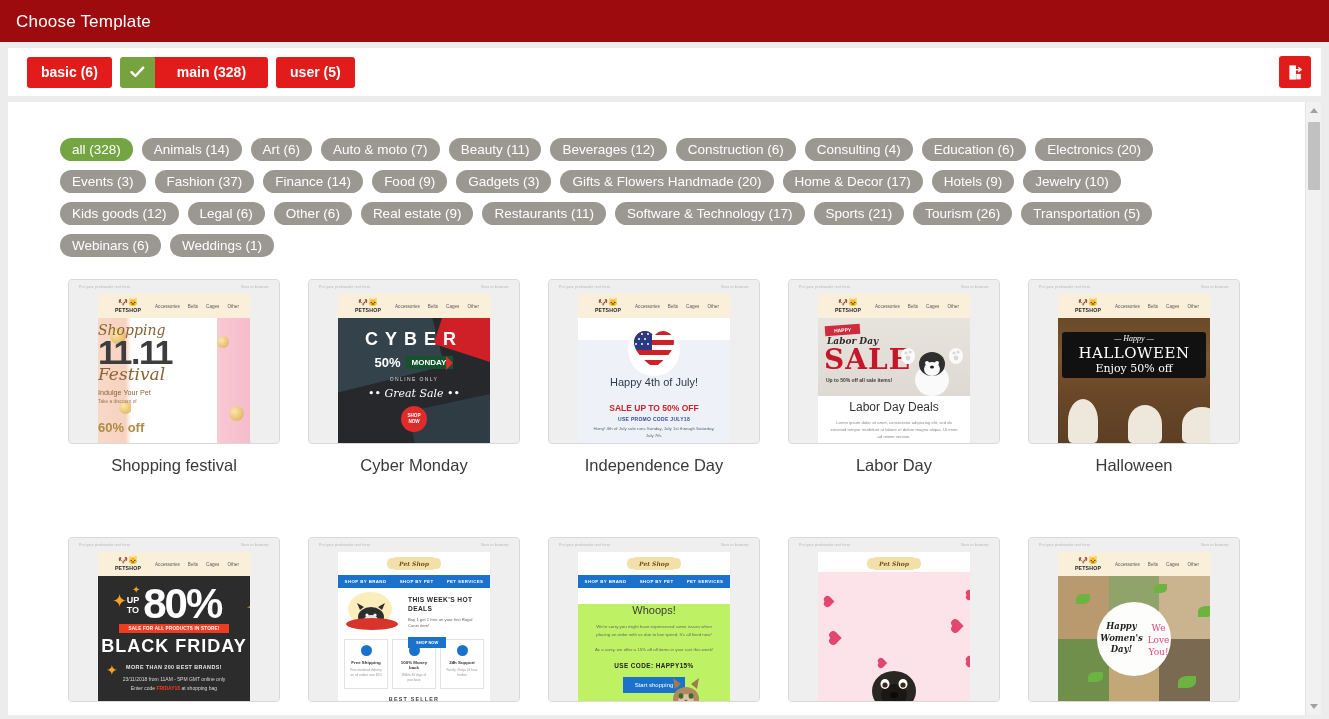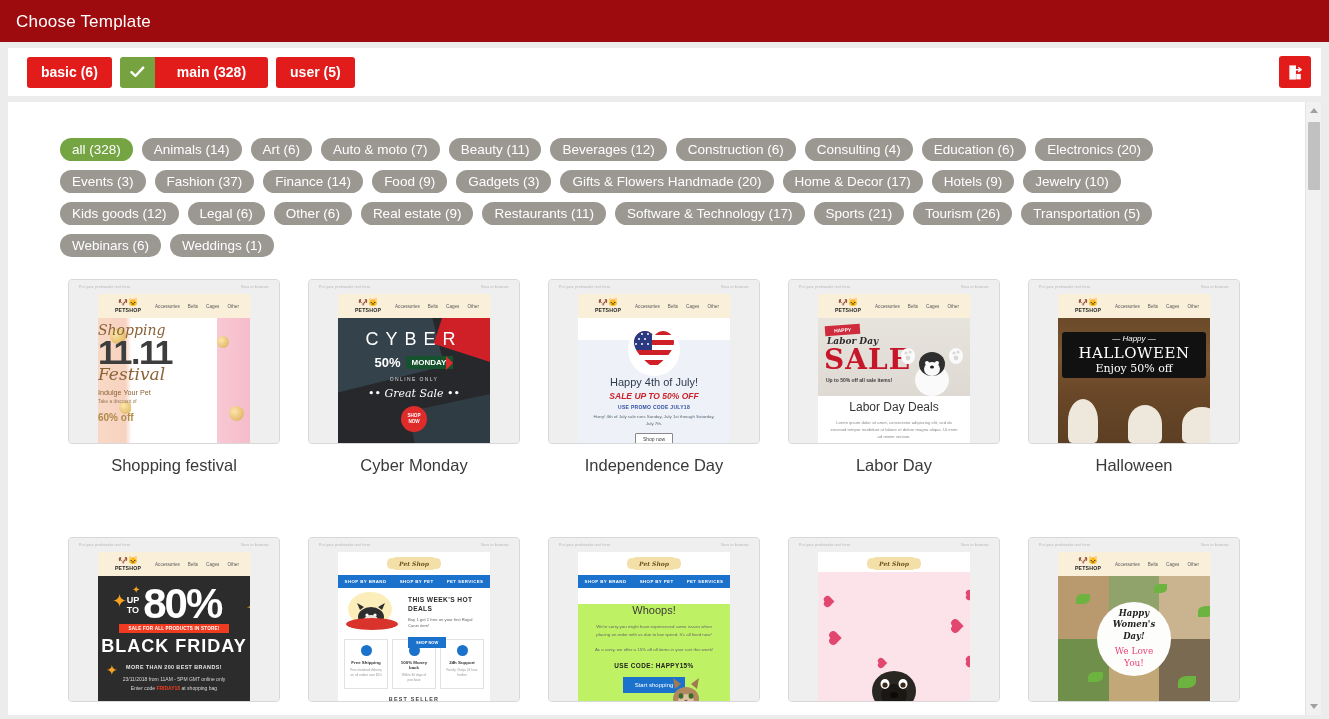--- a/index.html
+++ b/index.html
@@ -176,34 +176,34 @@
     background: linear-gradient(90deg,#f8d9c6 0%,#f7d2c0 18%,#ffffff 22%,#ffffff 74%,#f8c9d4 78%,#f6bccb 100%); }
   .sf-mid { position:absolute; left:22%; right:22%; top:0; bottom:0; background:#ffffff; }
   .sf-txt { position:absolute; inset:0; display:flex; flex-direction:column; align-items:flex-start;
             justify-content:flex-start; padding-top:5px; }
   .sf-script { font-family:"DejaVu Serif", serif; font-style:italic; font-size:14px; color:#8a6236; line-height:1; }
   .sf-num { font-family:"Liberation Sans",sans-serif; font-weight:bold; font-size:34px; color:#3d3d3d;
             line-height:.92; letter-spacing:-1.5px; }
   .sf-fest { font-family:"DejaVu Serif", serif; font-style:italic; font-size:17px; color:#8a6236; line-height:1; margin-top:-2px;}
   .sf-sub { font-size:7.2px; color:#8a6236; margin-top:5px; }
   .sf-sub2 { font-size:4.8px; color:#9a7c58; margin-top:2px; }
-  .sf-sub3 { font-size:10px; color:#b08a48; margin-top:8px; font-weight:bold; }
+  .sf-sub3 { font-size:13px; color:#b08a48; margin-top:16px; font-weight:bold; }
   .ribbon { position:absolute; border-radius:50%; }
 
   
   .cy-bg { position:absolute; inset:0; background:#26282b; }
   .cy-sh1 { position:absolute; left:-10%; top:-10%; width:75%; height:60%;
             background:#33424b; transform:rotate(-14deg); }
   .cy-sh2 { position:absolute; right:-14%; top:-16%; width:46%; height:46%;
             background:#cf2027; transform:rotate(18deg); }
   .cy-sh3 { position:absolute; right:-12%; bottom:-20%; width:62%; height:54%;
             background:#2f3c44; transform:rotate(-12deg); }
   .cy-txt { position:absolute; inset:0; display:flex; flex-direction:column;
             align-items:center; justify-content:center; }
-  .cy-title { color:#ffffff; font-size:18px; letter-spacing:7px; font-weight:400; }
+  .cy-title { color:#ffffff; font-size:18px; letter-spacing:7px; font-weight:700; }
   .cy-row { display:flex; align-items:center; gap:5px; margin-top:5px; }
   .cy-50 { color:#ffffff; font-size:13px; font-weight:bold; }
   .cy-mon { background:#14532d; color:#fff; font-size:8px; font-weight:bold;
             padding:2px 7px 2px 6px; position:relative; }
   .cy-mon::after { content:""; position:absolute; right:-7px; top:0; border:7px solid transparent;
                    border-left-color:#e02b2b; }
   .cy-only { color:#dddddd; font-size:5px; letter-spacing:1.4px; margin-top:6px; }
   .cy-great { color:#ffffff; font-family:"DejaVu Serif",serif; font-style:italic;
               font-size:11px; margin-top:5px; }
   .cy-badge { width:26px; height:26px; border-radius:50%; background:#e02b2b; color:#fff;
@@ -211,21 +211,21 @@
               align-items:center; justify-content:center; margin-top:6px; line-height:1.3; }
 
   
   .in-bg { position:absolute; inset:0; background:#eef2f8; }
   .in-top { position:absolute; left:0; right:0; top:0; height:22px; background:#ffffff; }
   .in-heart { position:absolute; left:50%; top:6px; transform:translateX(-50%);
               width:52px; height:52px; border-radius:50%; background:#fff;
               display:flex; align-items:center; justify-content:center; }
   .in-txt { position:absolute; left:0; right:0; top:58px; text-align:center; }
   .in-h { font-size:11px; color:#2e3a4e; }
-  .in-s { font-size:8.5px; color:#cc2229; font-weight:bold; margin-top:3px;font-style:italic; }
+  .in-s { font-size:8.5px; color:#cc2229; font-weight:bold; margin-top:15px; }
   .in-p { font-size:5px; color:#2f4fa0; font-weight:bold; margin-top:3px; letter-spacing:.3px; }
   .in-d { font-size:4.4px; color:#5b6472; margin-top:4px; padding:0 14px; line-height:1.5; }
   .in-btn { display:inline-block; margin-top:5px; border:1px solid #888; font-size:5px;
             padding:2.5px 7px; color:#444; border-radius:1px; background:#fff; }
 
   
   .lb-bg { position:absolute; inset:0; background:#ebe8e3; }
   .lb-hero { position:absolute; left:0; right:0; top:0; height:78px; overflow:hidden;
              background:linear-gradient(180deg,#e7e3dd,#dedad3); }
   .lb-happy { position:absolute; left:7px; top:7px; background:#d02b3c; color:#fff;
@@ -238,21 +238,21 @@
   .lb-dog { position:absolute; right:4px; top:16px; width:68px; height:62px; }
   .lb-white { position:absolute; left:0; right:0; top:78px; bottom:0; background:#ffffff; }
   .lb-deals { text-align:center; font-size:12px; color:#333; margin-top:4px; }
   .lb-lorem { font-size:4.2px; color:#8b8b8b; text-align:center; padding:5px 12px 0; line-height:1.7; }
 
   
   .hw-bg { position:absolute; inset:0;
     background:linear-gradient(180deg,#6b4a2a 0%,#7a5631 30%,#6a4728 60%,#5c3f24 100%); }
   .hw-band { position:absolute; left:4px; right:4px; top:14px; height:46px; background:#111; border-radius:3px; }
   .hw-happy { position:absolute; left:0; right:0; top:16px; text-align:center;
-              font-family:Liberation Sans, sans-serif; font-style:italic; color:#fff; font-size:8px; }
+              font-family:Liberation Serif, serif; font-style:italic; color:#fff; font-size:8px; }
   .hw-title { position:absolute; left:0; right:0; top:26px; text-align:center; color:#fff;
               font-family:"DejaVu Serif",serif; font-size:15px; letter-spacing:.5px; }
   .hw-enjoy { position:absolute; left:0; right:0; top:44px; text-align:center; color:#fff;
               font-family:"DejaVu Serif",serif; font-size:11px; }
   .ghost { position:absolute; bottom:0; background:#eee8dc; border-radius:50% 50% 14% 14%; }
 
   
   .bf-bg { position:absolute; inset:0; background:#2c2c2c; }
   .bf-in { position:absolute; inset:0; display:flex; flex-direction:column;
            align-items:center; justify-content:center; }
@@ -318,21 +318,21 @@
   .vl-btn { display:block; margin:7px auto 0; background:#cf2e5c; color:#fff;
             font-size:5px; font-weight:bold; padding:4px 12px; width:fit-content; letter-spacing:.8px; }
   .heart { position:absolute; transform:rotate(-45deg); background:#e2476f; }
   .heart::before,.heart::after { content:""; position:absolute; background:#e2476f; border-radius:50%; }
 
   
   .wd-grid { position:absolute; inset:0; display:grid;
              grid-template-columns:1fr 1fr 1fr; grid-template-rows:1fr 1fr; }
   .wd-circ { position:absolute; left:50%; top:50%; transform:translate(-50%,-50%);
              width:74px; height:74px; border-radius:50%; background:#fdfdfb;
-             display:flex; flex-direction:column; align-items:center; justify-content:center; }
+             display:flex; flex-direction:row; align-items:center; justify-content:center; }
   .wd-1 { font-family:"DejaVu Serif",serif; font-style:italic; font-weight:bold;
           font-size:8.5px; color:#222; text-align:center; line-height:1.35; }
   .wd-2 { font-family:"DejaVu Serif",serif; font-size:9px; color:#e8457b;
           text-align:center; line-height:1.35; margin-top:3px; }
   .leaf { position:absolute; background:#6db33f; border-radius:50% 0; }
 
   
   #vscroll {
     position:absolute; right:0; top:0; width:16px; height:613px;
     background:#f1f1f1; border-left:1px solid #e3e3e3;

